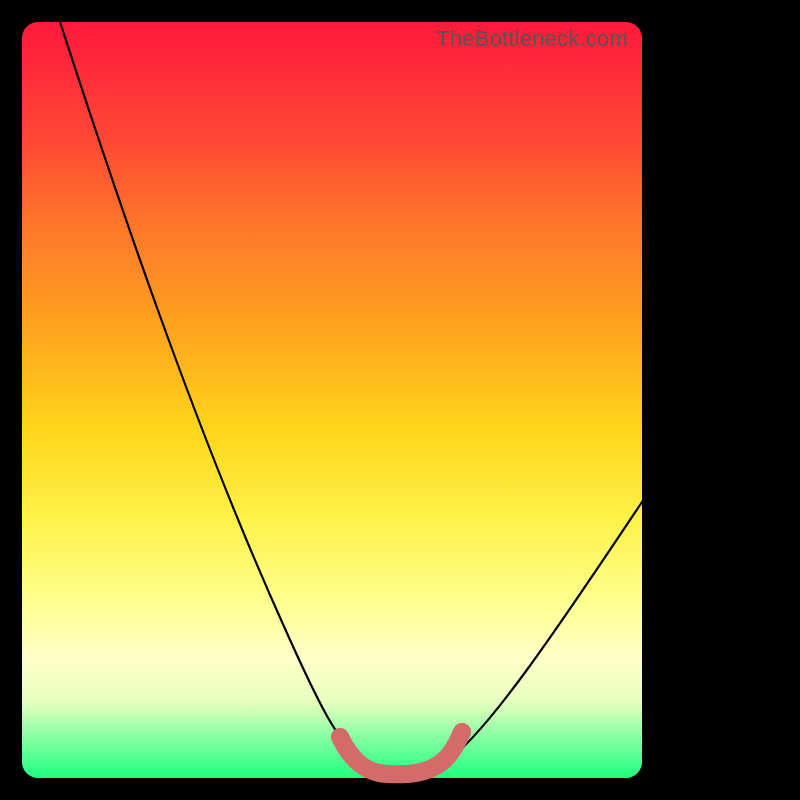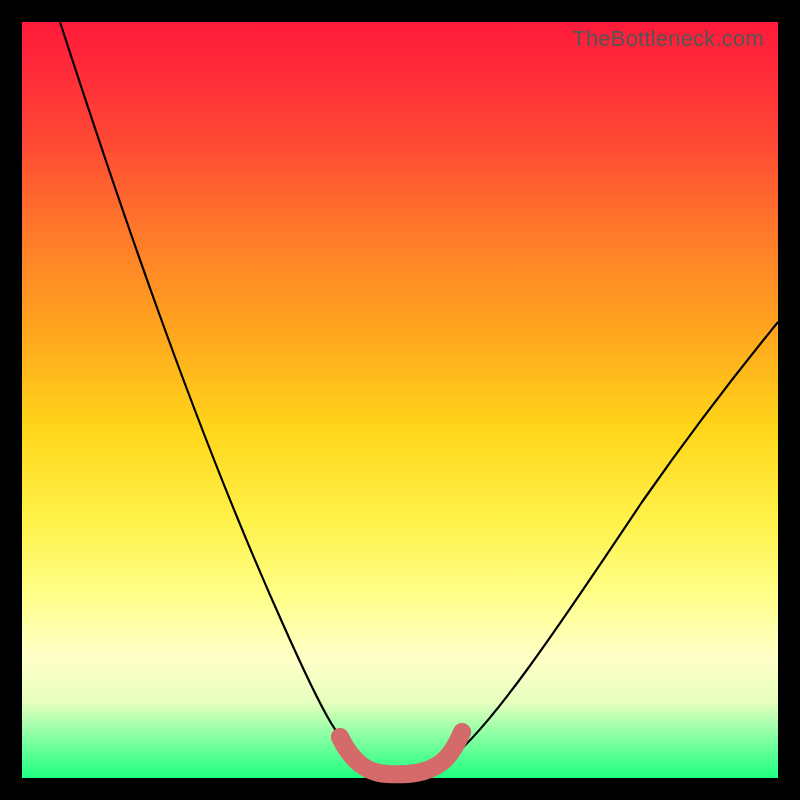--- a/index.html
+++ b/index.html
@@ -14,35 +14,36 @@
   .frame {
     position: relative;
     width: 800px;
     height: 800px;
     background: #000;
   }
   .plot {
     position: absolute;
     left: 22px;
     top: 22px;
-    width: 756px;
+    width: 620px;
     height: 756px;
     background: linear-gradient(to bottom,
       #ff1a3a 0%,
       #ff2a3a 6%,
       #ff4a34 16%,
       #ff7a2a 28%,
       #ffa21e 40%,
       #ffd61a 54%,
       #fff24a 66%,
       #ffff8a 76%,
       #ffffc8 84%,
       #e6ffbe 90%,
       #7effa0 95%,
       #1eff7e 100%);
+    border-radius: 16px;
   }
   .watermark {
     position: absolute;
     top: 4px;
     right: 14px;
     color: #555;
     font-size: 22px;
     font-weight: 500;
     letter-spacing: 0.2px;
     user-select: none;

